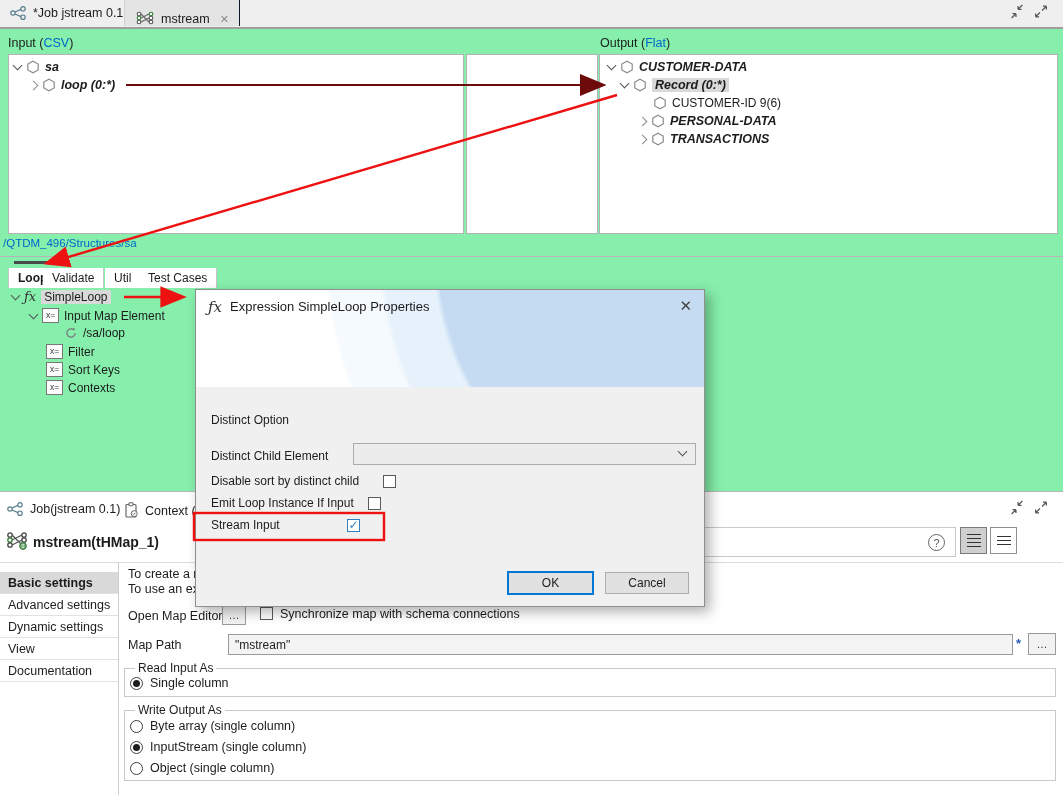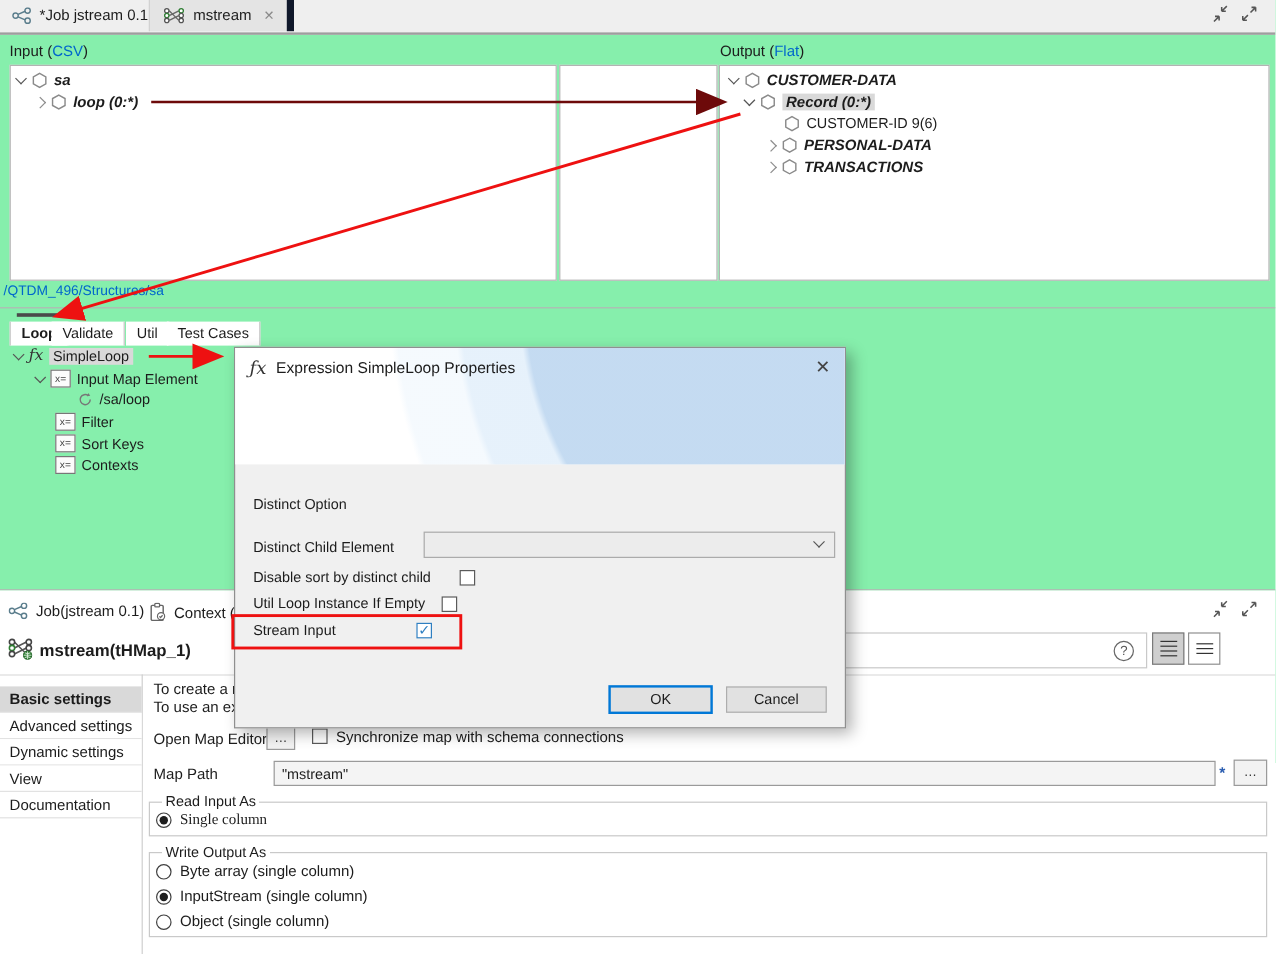--- a/index.html
+++ b/index.html
@@ -4,21 +4,21 @@
 <style>
   html,body{margin:0;padding:0;background:#ffffff;}
   body{font-family:"Liberation Sans","DejaVu Sans",sans-serif;color:#1c1c1c;}
   #app{position:relative;width:1063px;height:795px;overflow:hidden;background:#86efac;}
   .abs{position:absolute;}
   .flexrow{display:flex;align-items:center;gap:5px;}
 
   
   .tabbar{left:0;top:0;width:1063px;height:27px;background:#efefef;border-bottom:2px solid #9e9e9e;}
   .etab{position:absolute;top:0;height:26px;display:flex;align-items:center;gap:6px;padding:0 10px;font-size:12.5px;}
-  .etab.map{background:#e4e4e4;border-left:1px solid #d2d2d2;border-right:6px solid #0f172a;}
+  .etab.map{background:#e4e4e4;border-left:1px solid #d2d2d2;border-right:1px solid #0f172a;align-items:flex-end;}
   .closex{color:#8a8a8a;font-size:11px;margin-left:4px;cursor:default;}
   .winicons{position:absolute;top:4px;display:flex;gap:8px;}
 
   
   .paneltitle{font-size:12.5px;}
   .link{color:#0066cc;cursor:pointer;}
   .mpanel{border:1px solid #b3b3b3;background:#fff;}
   .ti{font-size:12.5px;font-style:italic;font-weight:700;white-space:nowrap;}
   .tp{font-size:12px;white-space:nowrap;}
   .sel{background:#d9d9d9;padding:0 3px;}
@@ -297,21 +297,21 @@
   <div class="formlabel" style="left:280px;top:607px;">Synchronize map with schema connections</div>
 
   <div class="formlabel" style="left:128px;top:638px;">Map Path</div>
   <div class="field" style="left:228px;top:634px;width:785px;height:21px;">"mstream"</div>
   <div class="abs" style="left:1016px;top:636px;color:#2a5db0;font-weight:700;font-size:13px;">*</div>
   <div class="smallbtn" style="left:1028px;top:633px;width:28px;height:22px;">…</div>
 
   <fieldset style="left:124px;top:661px;width:932px;height:36px;">
     <legend>Read Input As</legend>
   </fieldset>
-  <div class="radiorow" style="left:130px;top:676px;font-family:Liberation Serif, serif;">
+  <div class="radiorow" style="left:130px;top:676px;">
     <span class="radio sel"></span>
     <span>Single column</span>
   </div>
 
   <fieldset style="left:124px;top:703px;width:932px;height:78px;">
     <legend>Write Output As</legend>
   </fieldset>
   <div class="radiorow" style="left:130px;top:719px;">
     <span class="radio"></span>
     <span>Byte array (single column)</span>
@@ -339,21 +339,21 @@
     <div class="combo empty" style="top:153px;">
       <span></span>
       <span class="chev down"></span>
     </div>
 
     <div class="abs flexrow" style="left:15px;top:184px;gap:24px;">
       <span class="dlg-label" style="position:static;">Disable sort by distinct child</span>
       <span class="cb"></span>
     </div>
     <div class="abs flexrow" style="left:15px;top:206px;gap:8px;">
-      <span class="dlg-label" style="position:static;">Util Loop Instance If Empty</span>
+      <span class="dlg-label" style="position:static;">Emit Loop Instance If Input</span>
       <span class="cb" style="margin-left:6px;"></span>
     </div>
     <div class="abs flexrow" style="left:15px;top:228px;gap:8px;">
       <span class="dlg-label" style="position:static;width:128px;">Stream Input</span>
       <span class="cb checked">✓</span>
     </div>
 
     <div class="btn default" style="left:311px;top:281px;width:87px;height:24px;">OK</div>
     <div class="btn" style="left:409px;top:282px;width:84px;height:22px;">Cancel</div>
   </div>

